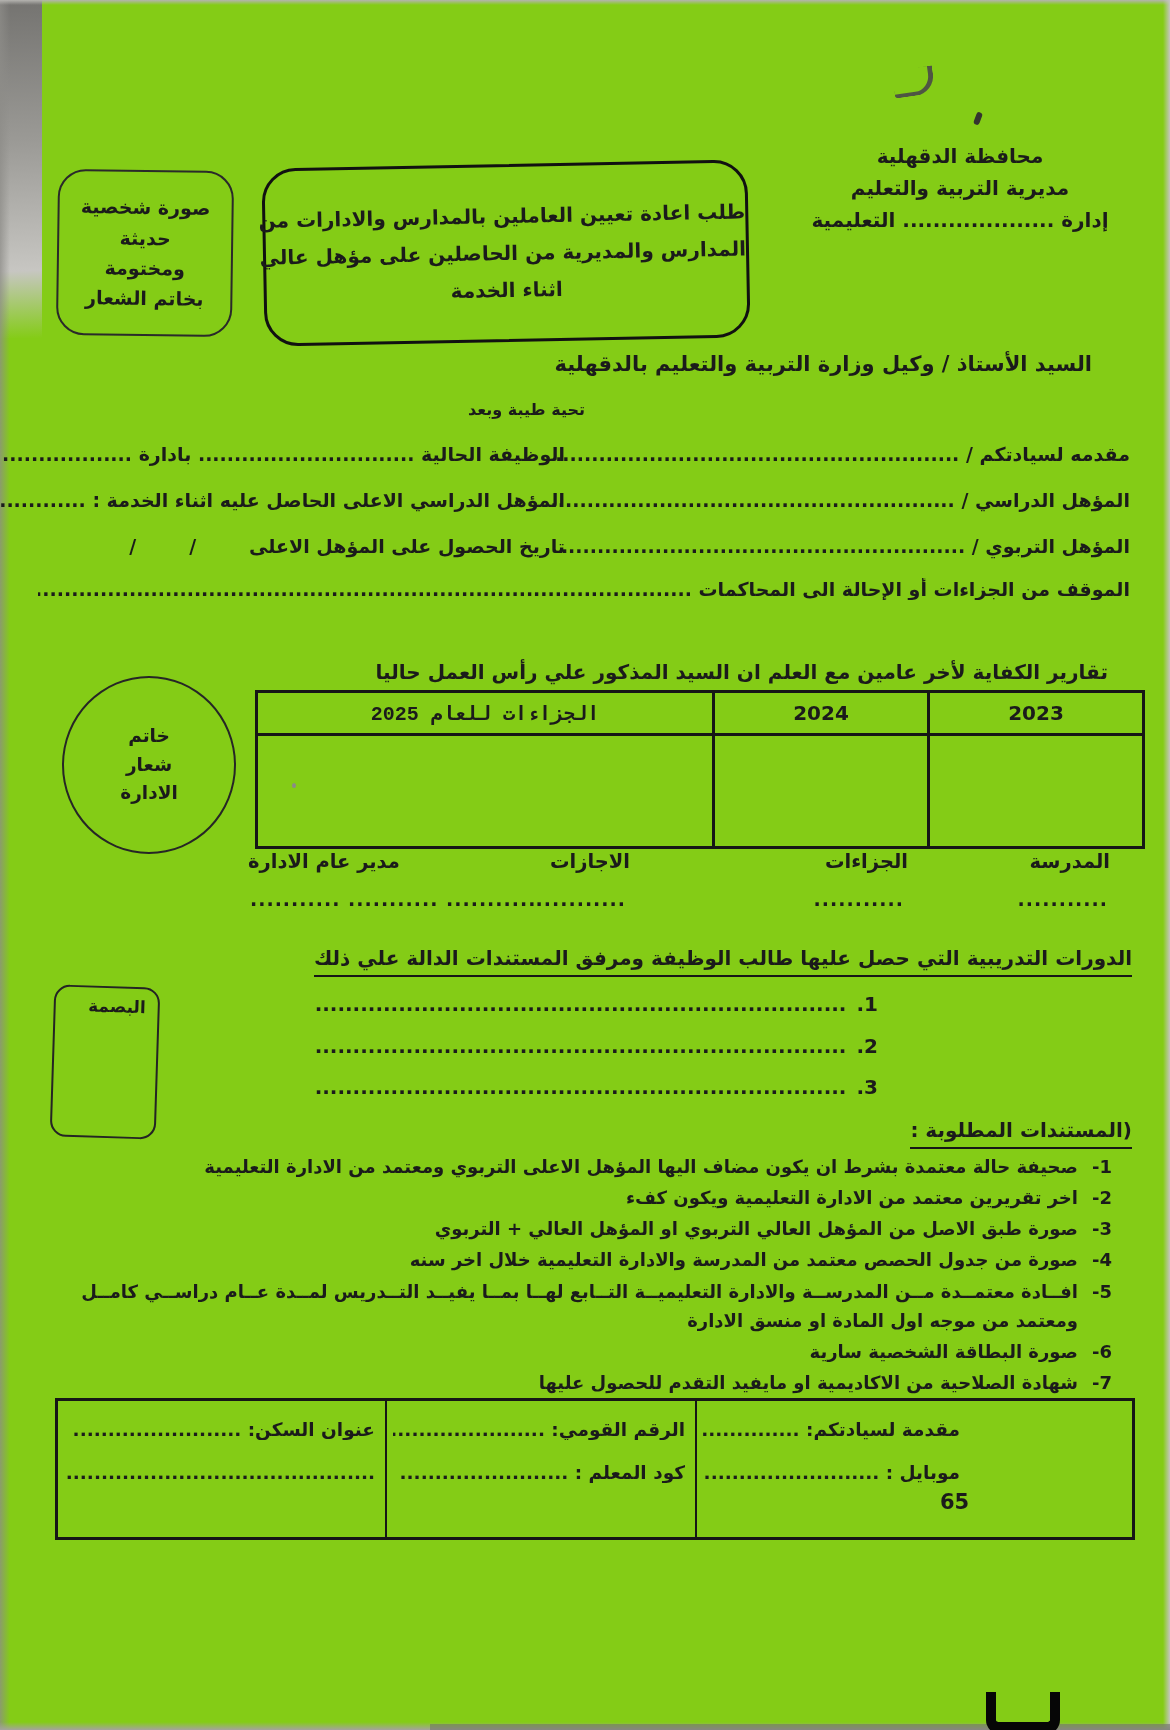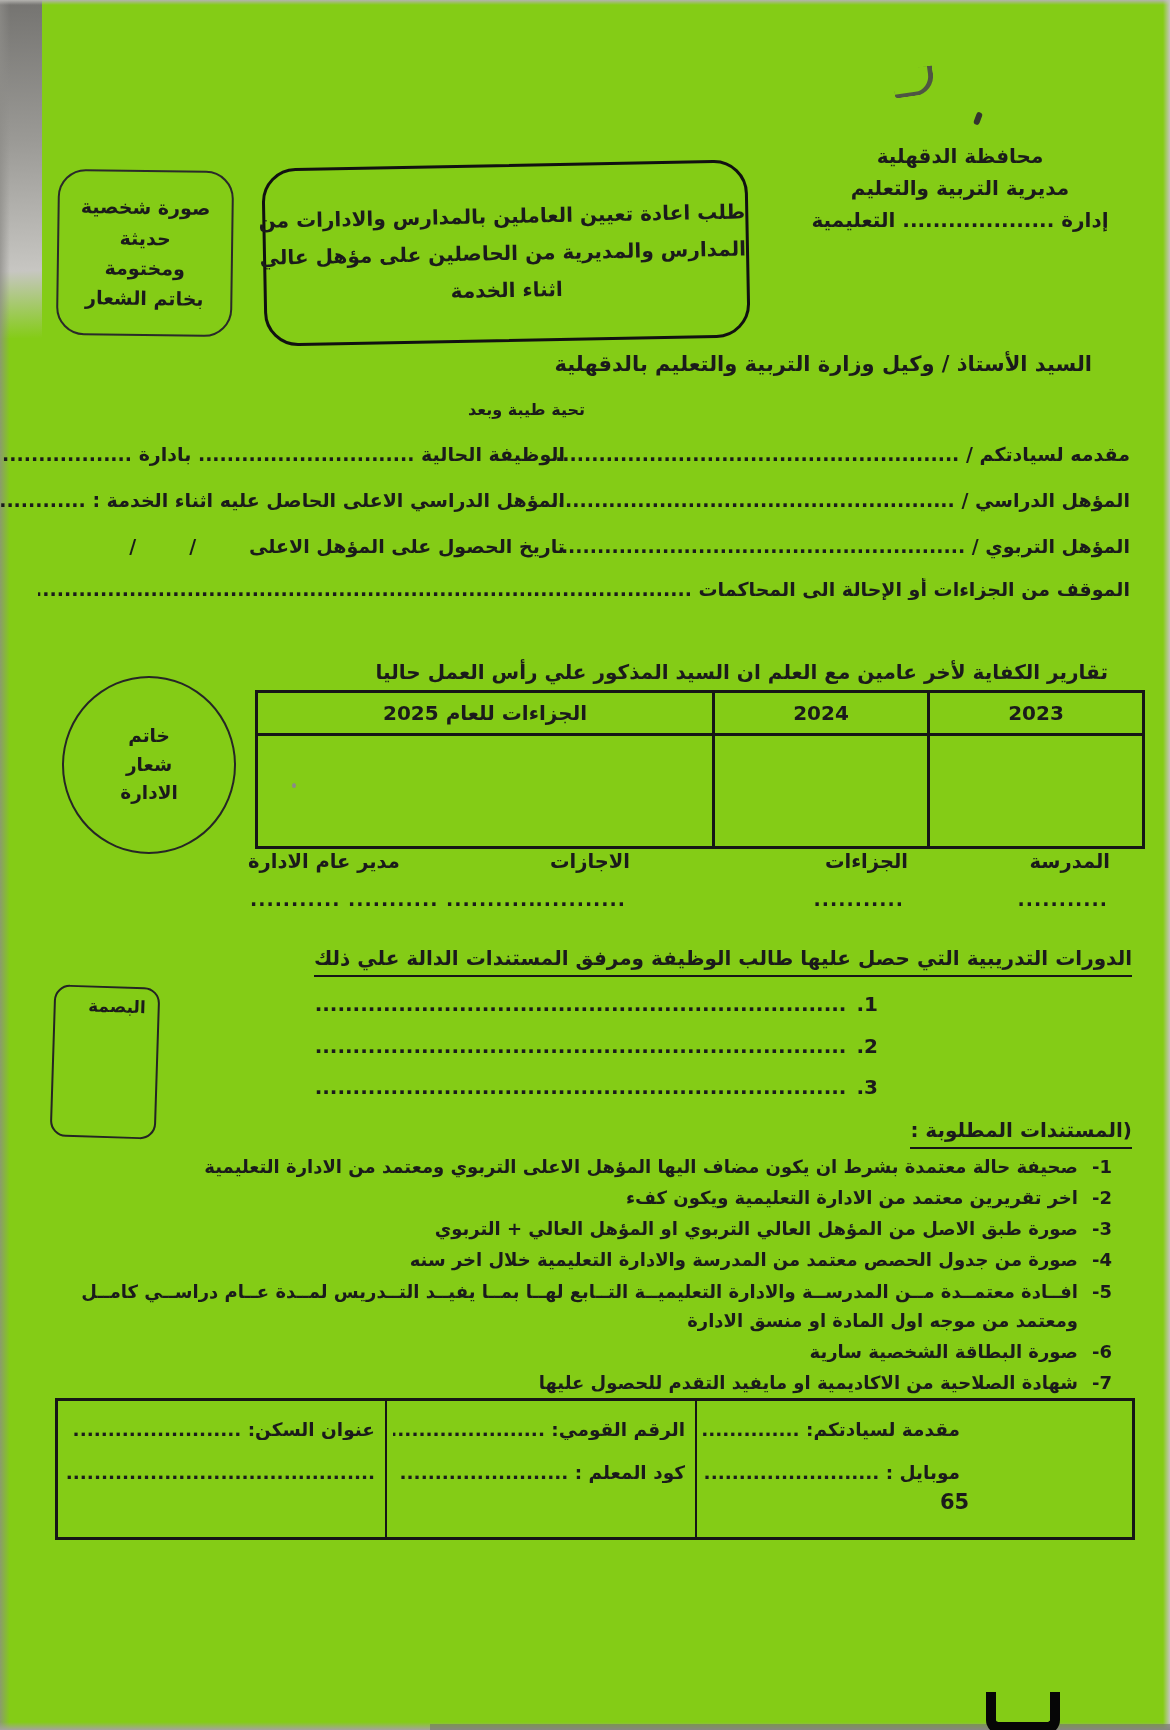--- a/index.html
+++ b/index.html
@@ -49,21 +49,21 @@
   
   .caption{right:62px;top:660px;font-size:20px;direction:rtl;}
   .rtable{left:255px;top:690px;width:884px;height:153px;border:3px solid #161616;direction:rtl;
     display:flex;flex-direction:column;}
   .rt-row{display:flex;}
   .rt-head{height:40px;border-bottom:3px solid #161616;}
   .rt-body{flex:1;}
   .rt-cell{display:flex;align-items:center;justify-content:center;font-size:20px;}
   .rt-2023{width:212px;border-left:3px solid #161616;}
   .rt-2024{width:212px;border-left:3px solid #161616;}
-  .rt-2025{flex:1;}
+  .rt-2025{flex:1;font-family:Liberation Mono, monospace;}
   .tlabel{top:850px;font-size:19.5px;direction:rtl;}
   .tdots{top:888px;font-size:19px;letter-spacing:1px;direction:rtl;}
   
   .u-head{font-size:20px;direction:rtl;border-bottom:2.5px solid #161616;padding-bottom:5px;}
   .course-row{right:292px;direction:rtl;font-size:20px;white-space:nowrap;}
   .course-row .num{margin-left:10px;}
   
   .fp-box{left:52px;top:986px;width:106px;height:152px;border:2.5px solid #242424;border-radius:16px;
     transform:rotate(1.8deg);direction:rtl;font-size:17px;padding:8px 12px 0 0;box-sizing:border-box;}
   

